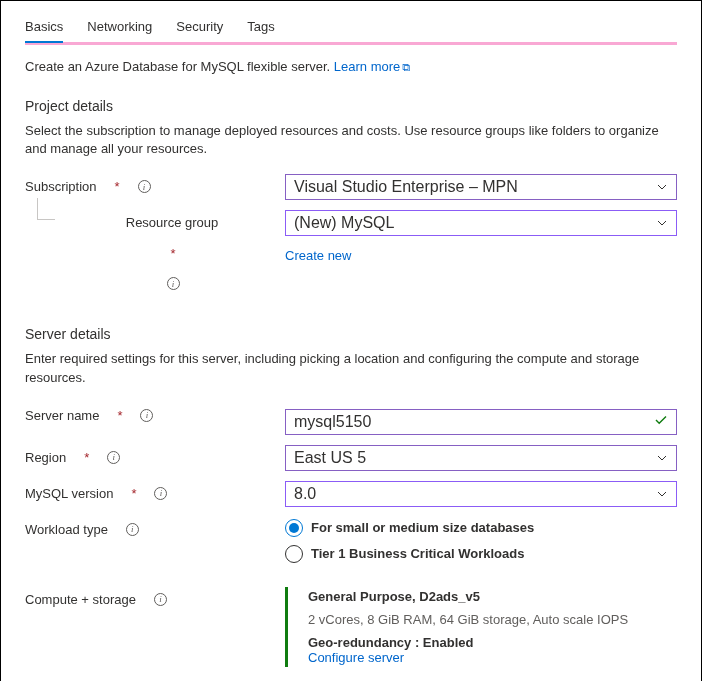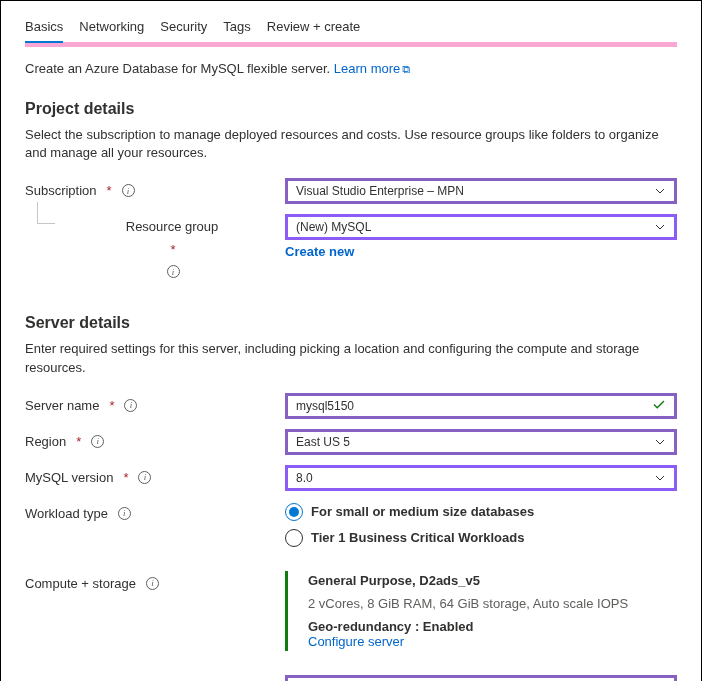--- a/index.html
+++ b/index.html
@@ -10,22 +10,22 @@
       background: #fff;
       padding: 0;
       width: 702px;
     }
     .container {
       border: 1px solid #000;
       padding: 12px 24px 18px 24px;
     }
     .tabs {
       display: flex;
-      gap: 16px;
-      border-bottom: 5px solid #f9a8d4;
+      gap: 24px;
+      border-bottom: 3px solid #f9a8d4;
       margin-bottom: 14px;
     }
     .tab {
       padding: 6px 0 8px 0;
       cursor: pointer;
       color: #323130;
       position: relative;
     }
     .tab.active {
       color: #323130;
@@ -38,42 +38,42 @@
       height: 2px;
       background: #0078d4;
     }
     .intro {
       color: #323130;
       margin-bottom: 24px;
     }
     a.link { color: #0066cc; text-decoration: none; cursor: pointer; }
     .ext-icon { font-size: 11px; margin-left: 2px; color:#0066cc; }
     h3.section {
-      font-size: 16px;
-      font-weight: 700;
+      font-size: 14px;
+      font-weight: 400;
       margin-bottom: 8px;
       margin-top: 4px;
     }
     .section-desc {
       color: #323130;
       margin-bottom: 16px;
       line-height: 1.4;
     }
     .field-row {
       display: flex;
       align-items: flex-start;
       margin-bottom: 10px;
     }
     .field-label-col {
       width: 260px;
       flex-shrink: 0;
       padding-top: 5px;
       display: flex;
       align-items: center;
-      gap: 8px;
+      gap: 16px;
       text-align: right;
     }
     .field-label-col.indent {
       padding-left: 34px;
       position: relative;
       flex-direction: column;
     }
     .indent-line {
       position: absolute;
       left: 12px;
@@ -97,54 +97,53 @@
       justify-content: center;
       font-size: 9px;
       color: #605e5c;
       font-style: italic;
       font-family: serif;
       cursor: default;
       margin-left: 2px;
     }
     .select, .text-input {
       width: 100%;
-      border: 3px solid #8b5cf6;
+      border: 1px solid #8b5cf6;
       padding: 5px 28px 5px 8px;
-      font-size: 12px;
+      font-size: 16px;
       font-family: inherit;
       height: 26px;
       background: #fff;
       position: relative;
       display: flex;
       align-items: center;
       cursor: pointer;
     }
     .select.hl, .text-input.hl {
       border-color: #8660c3;
     }
-    .text-input { cursor: text; }
+    .text-input { cursor: text; margin-top: 6px; }
     .chevron {
       position: absolute;
       right: 8px;
       top: 50%;
       transform: translateY(-50%);
       pointer-events: none;
     }
     .chevron svg { display:block; }
     .check-icon {
       position: absolute;
       right: 8px;
       top: 50%;
       transform: translateY(-50%);
       color: #107c10;
     }
     .sublink {
-      margin-top: 4px;
+      margin-top: 12px;
       font-size: 13px;
-      font-weight: bold;
     }
     .radio-group {
       display: flex;
       flex-direction: column;
       gap: 8px;
       padding-top: 2px;
     }
     .radio-opt {
       display: flex;
       align-items: center;
@@ -183,21 +182,20 @@
 </head>
 <body>
 
 <div class="container">
 
   <div class="tabs">
     <div class="tab active">Basics</div>
     <div class="tab">Networking</div>
     <div class="tab">Security</div>
     <div class="tab">Tags</div>
-    <div class="tab">Review + create</div>
   </div>
 
   <p class="intro">
     <span>Create an Azure Database for MySQL flexible server. </span><a class="link"><span>Learn more</span><span class="ext-icon">⧉</span></a>
   </p>
 
   <h3 class="section">Project details</h3>
   <p class="section-desc">Select the subscription to manage deployed resources and costs. Use resource groups like folders to organize and manage all your resources.</p>
 
   <div class="field-row">

